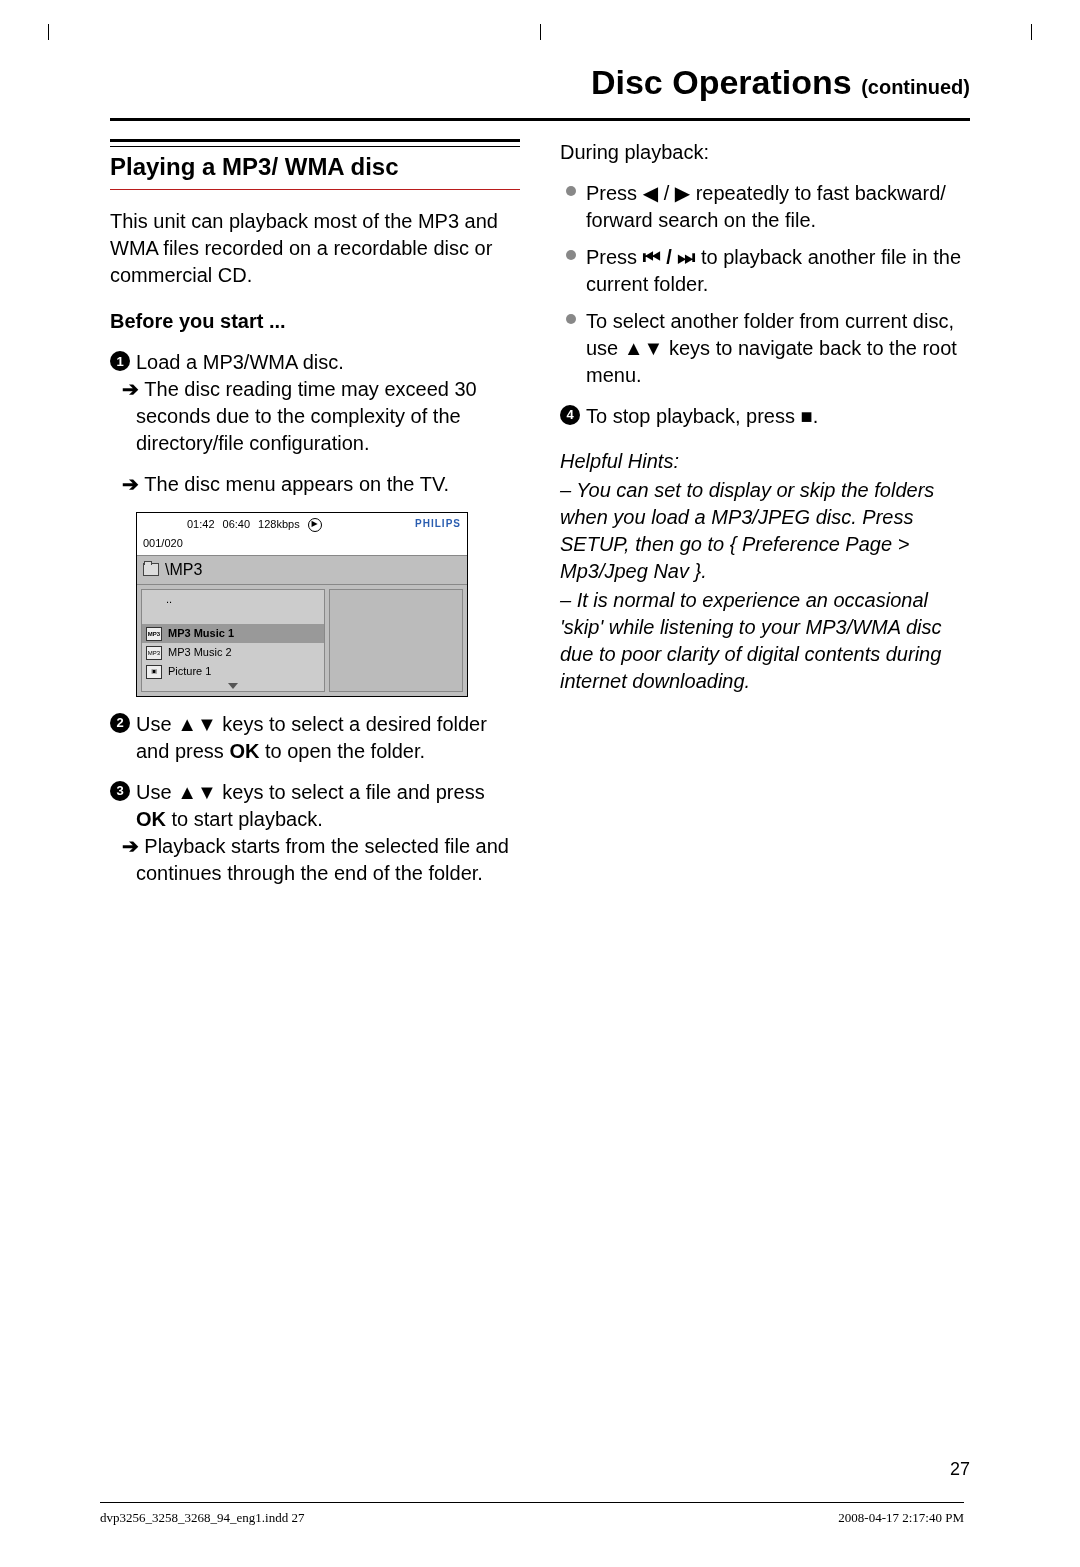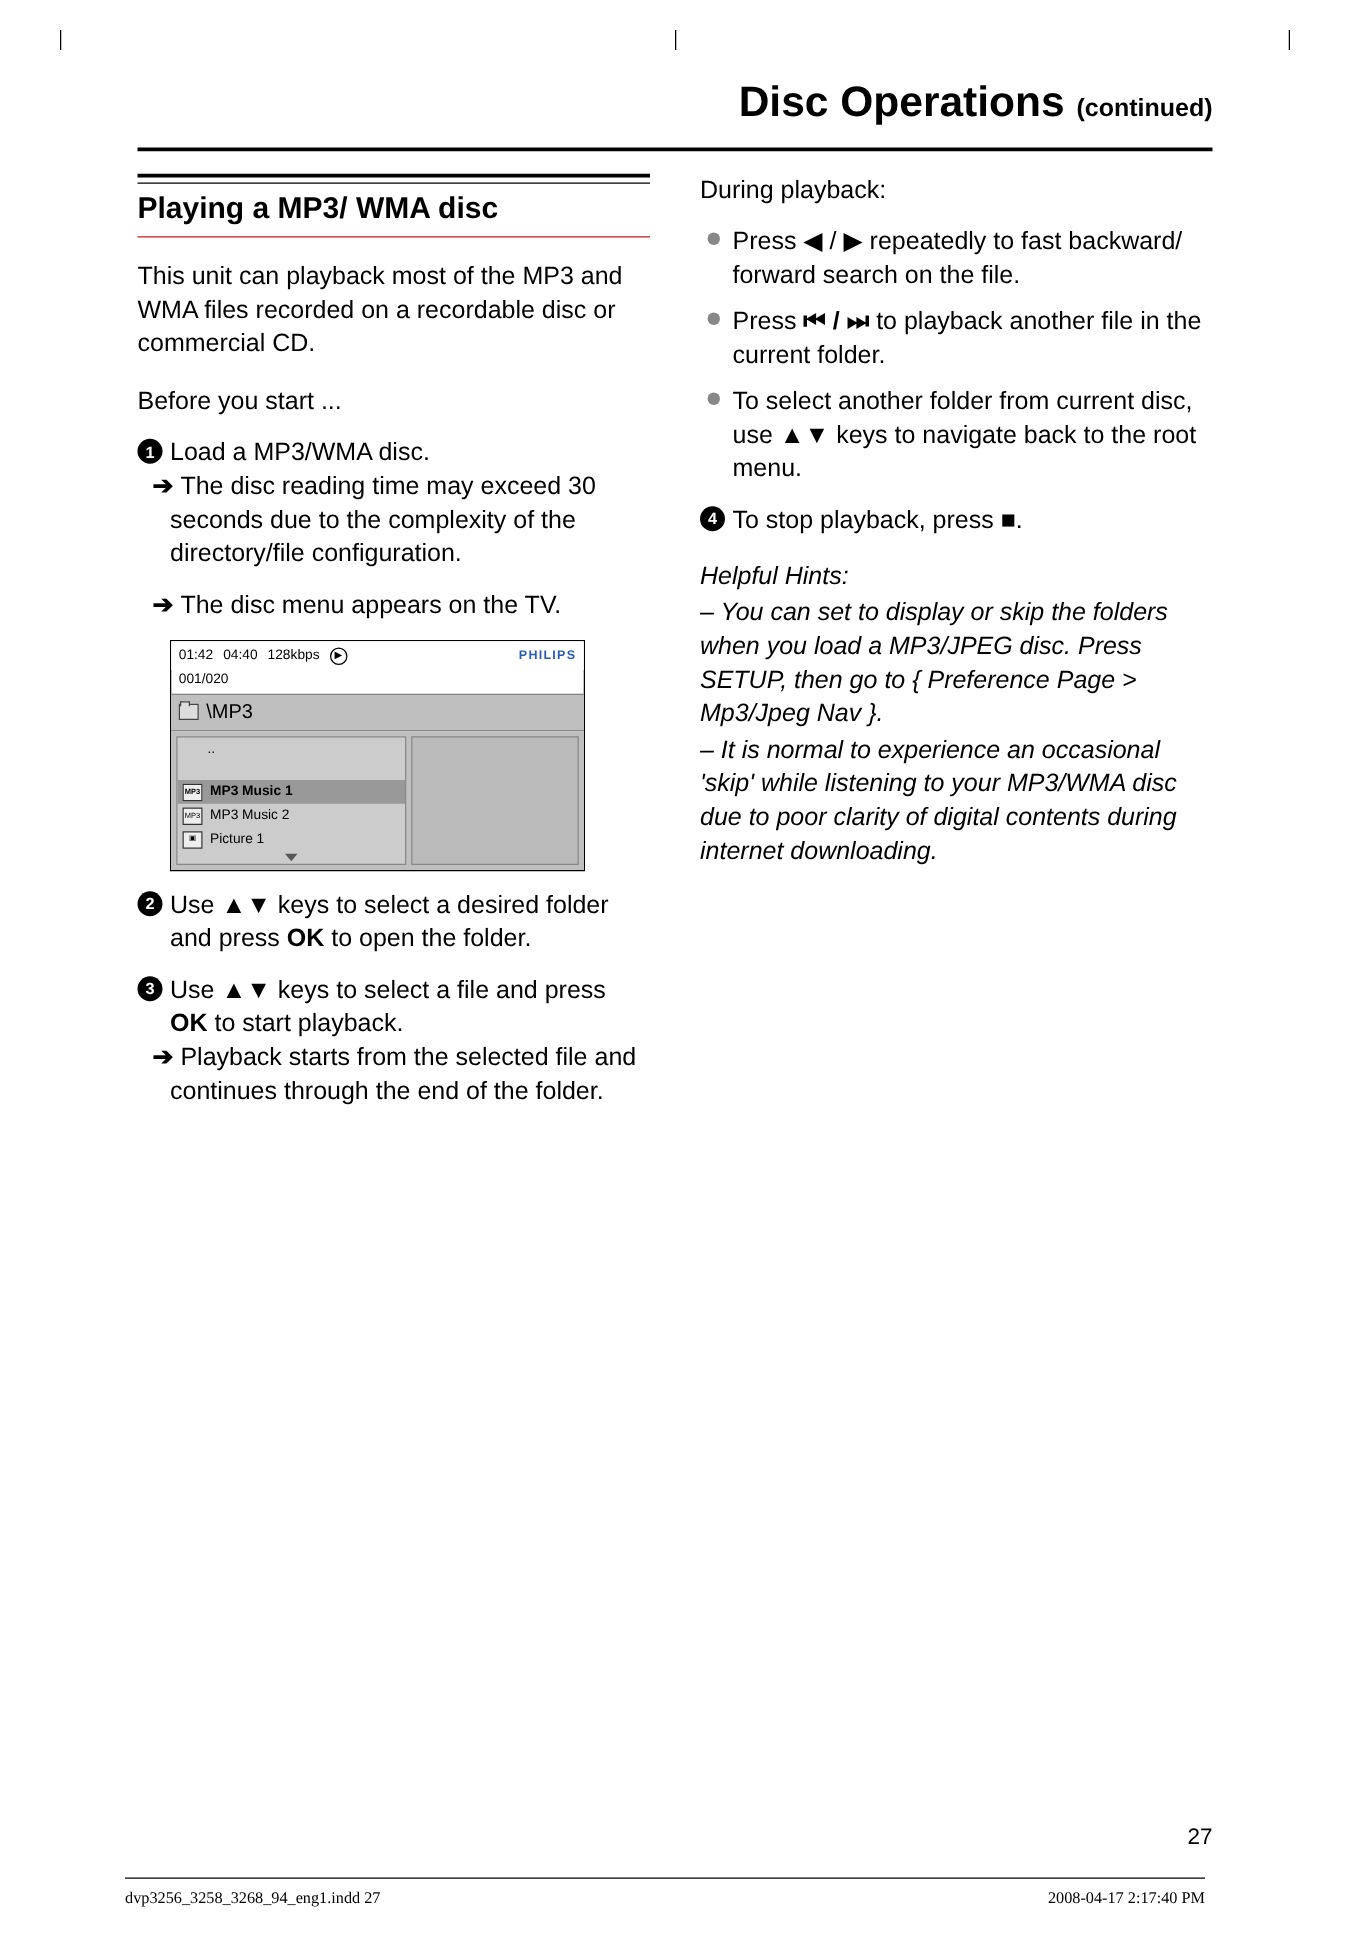--- a/index.html
+++ b/index.html
@@ -33,39 +33,39 @@
   .section-head {
     border-top:3px solid #000;
     border-bottom:1px solid #b91c1c;
     padding:4px 0 6px 0;
     font-weight:bold;
     font-size:24px;
     margin-bottom:18px;
   }
   .section-head-inner { border-top:1px solid #000; padding-top:4px; }
   p { margin:0 0 14px 0; }
-  .subhead { font-weight:normal; margin-top:19px; margin-bottom:0; }
+  .subhead { font-weight:bold; margin-top:19px; margin-bottom:0; }
   .step { display:flex; align-items:flex-start; margin-top:14px; }
   .circle {
     display:inline-flex; align-items:center; justify-content:center;
     width:20px; height:20px; border-radius:50%;
     background:#000; color:#fff; font-size:13px; font-weight:bold;
     flex-shrink:0; margin-right:6px; margin-top:2px;
   }
   .arrow-line { padding-left:26px; text-indent:-14px; }
   .arrow { font-weight:bold; }
   .bullet-line { display:flex; align-items:flex-start; margin-top:10px; }
   .bullet-dot { width:10px; height:10px; border-radius:50%; background:#888; flex-shrink:0; margin:6px 10px 0 6px; }
   .hints { font-style:italic; margin-top:18px; }
   .diag {
     border:1px solid #000; width:330px; margin:14px 0 14px 26px;
     font-family: Arial, sans-serif;
   }
   .diag-top {
-    background:#fff; font-size:11px; padding:4px 6px; display:flex; justify-content:space-between; align-items:center;
+    background:#fff; font-size:11px; padding:4px 6px; display:flex; justify-content:space-between; margin-left:44px;
   }
   .diag-top-left { display:flex; gap:8px; align-items:center; }
   .play-circ { width:12px; height:12px; border:1px solid #000; border-radius:50%; display:inline-flex; align-items:center; justify-content:center; font-size:8px; }
   .diag-brand { color:#2a5db0; font-weight:bold; font-size:10px; letter-spacing:1px; }
   .diag-sub { font-size:11px; padding:0 6px 4px 6px; }
   .diag-path { background:#bfbfbf; font-size:16px; padding:3px 6px; display:flex; align-items:center; gap:6px; border-top:1px solid #888; border-bottom:1px solid #888;}
   .folder-ico { width:14px; height:11px; border:1px solid #444; background:#ddd; display:inline-block; position:relative; }
   .folder-ico::before { content:""; position:absolute; top:-3px; left:0; width:6px; height:3px; background:#ddd; border:1px solid #444; border-bottom:none; }
   .diag-body { display:flex; background:#bfbfbf; font-size:11px; }
   .diag-list { width:55%; border:1px solid #888; background:#ccc; margin:4px; }
@@ -108,21 +108,21 @@
           <span>Load a MP3/WMA disc.</span>
         </div>
       </div>
       <p class="arrow-line"><span class="arrow sym">➔ </span><span>The disc reading time may exceed 30 seconds due to the complexity of the directory/file configuration.</span></p>
       <p class="arrow-line"><span class="arrow sym">➔ </span><span>The disc menu appears on the TV.</span></p>
 
       <div class="diag">
         <div class="diag-top">
           <div class="diag-top-left">
             <span>01:42</span>
-            <span>04:40</span>
+            <span>06:40</span>
             <span>128kbps</span>
             <span class="play-circ">▶</span>
           </div>
           <span class="diag-brand">PHILIPS</span>
         </div>
         <div class="diag-sub">001/020</div>
         <div class="diag-path">
           <span class="folder-ico"></span>
           <span>\MP3</span>
         </div>

